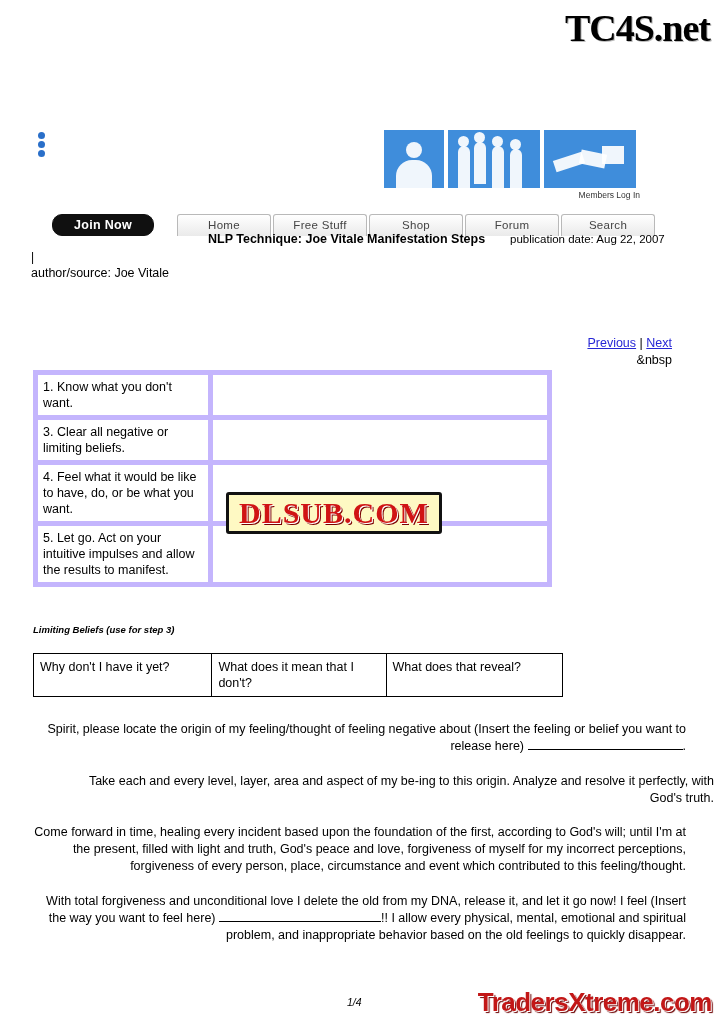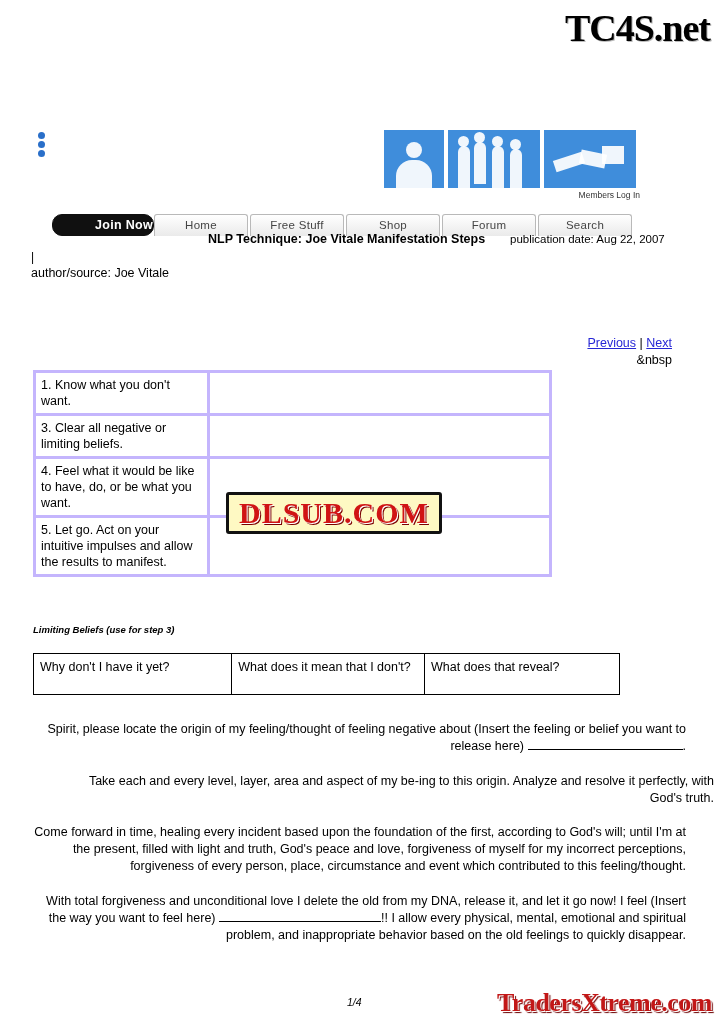--- a/index.html
+++ b/index.html
@@ -145,22 +145,21 @@
   .tab.join {
     background: #101010;
     color: #ffffff;
     font-weight: bold;
     font-size: 12.5px;
     border: 1px solid #101010;
     border-radius: 10px;
     width: 100px;
     height: 20px;
     line-height: 20px;
-    margin-right: 0;
-    text-align: right;
+    margin-right: 23px;
   }
 
   
   .art-title {
     position: absolute;
     left: 192px;
     top: 232px;
     font-size: 12.5px;
     font-weight: bold;
     padding-left: 16px;
@@ -206,21 +205,21 @@
 
   
   .steps-table {
     position: absolute;
     left: 33px;
     top: 370px;
     width: 519px;
     border-collapse: collapse;
   }
   .steps-table td {
-    border: 3px solid #c4b5fd;
+    border: 5px solid #c4b5fd;
     font-size: 12.5px;
     padding: 4px 5px;
     vertical-align: top;
     line-height: 16px;
   }
   .steps-table td.left { width: 166px; }
   .steps-table td.right { width: 343px; }
 
   
   .dlsub {
@@ -246,21 +245,21 @@
     left: 33px;
     top: 624px;
     font-size: 9.5px;
     font-weight: bold;
     font-style: italic;
   }
   .lb-table {
     position: absolute;
     left: 33px;
     top: 653px;
-    width: 587px;
+    width: 530px;
     border-collapse: collapse;
   }
   .lb-table td {
     border: 1px solid #000000;
     font-size: 12.5px;
     padding: 5px 6px;
     vertical-align: top;
     line-height: 16px;
     height: 30px;
   }
@@ -294,21 +293,21 @@
     position: absolute;
     left: 347px;
     top: 996px;
     font-size: 10.5px;
     font-style: italic;
   }
   .txtreme {
     position: absolute;
     right: 12px;
     bottom: 6px;
-    font-family: Liberation Serif, serif;
+    font-family: Liberation Sans, sans-serif;
     font-size: 26px;
     font-weight: bold;
     color: #c21717;
     text-shadow: 1px 1px 0 #ffffff, 2px 2px 1px #6b0000;
     letter-spacing: -0.5px;
   }
 </style>
 </head>
 <body>
 

